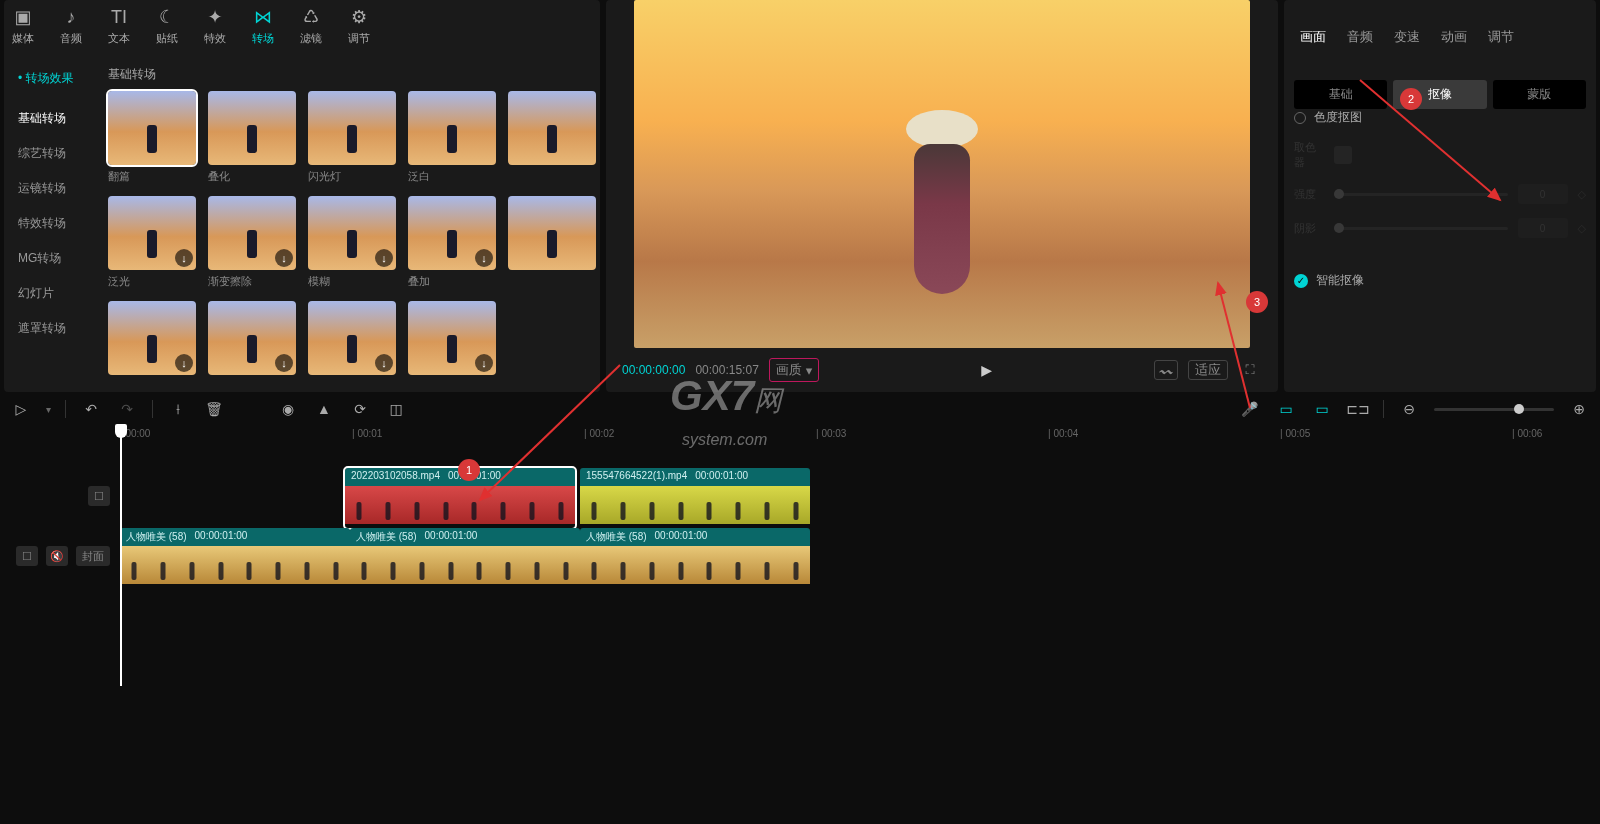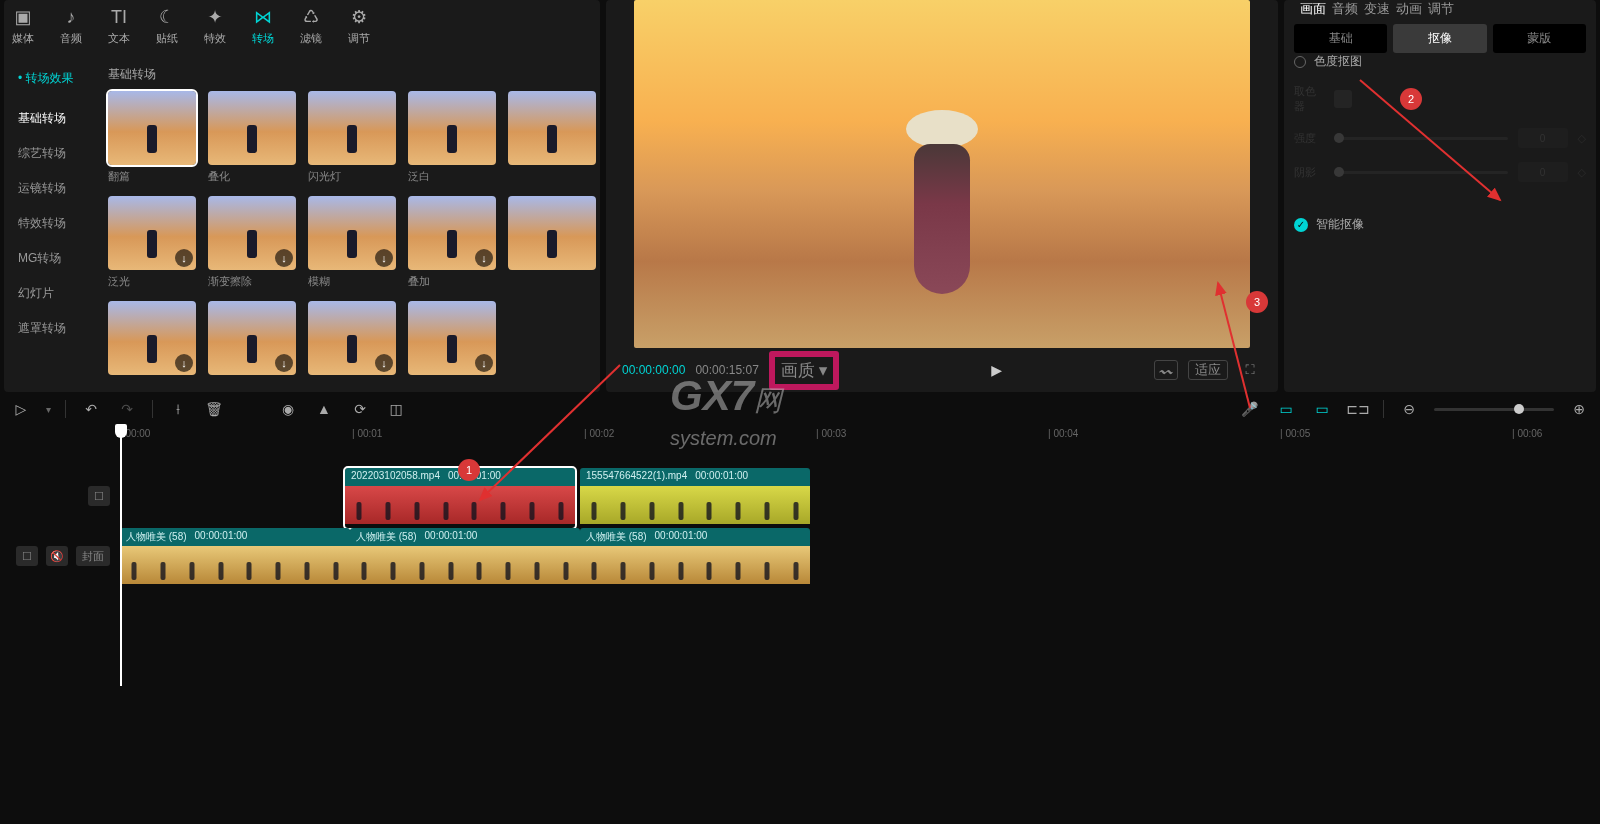--- a/index.html
+++ b/index.html
@@ -32,27 +32,27 @@
 
 .panel-mid { flex: 1; background: #1a1a1a; border-radius: 4px; display: flex; flex-direction: column; }
 .mid-title { padding: 12px 16px; font-size: 13px; color: #ccc; }
 .preview { margin: 0 28px; flex: 1; background: linear-gradient(180deg, #f8d068 0%, #f8b050 35%, #d89858 55%, #b87848 75%, #c8a068 100%); border-radius: 2px; position: relative; display:flex; align-items:flex-end; justify-content:center; }
 .figure { width: 90px; height: 210px; margin-bottom: 28px; position: relative; }
 .hat { width: 72px; height: 38px; background: #e8e0c8; border-radius: 50%; position: absolute; top: 0; left: 9px; }
 .body { width: 56px; height: 150px; background: linear-gradient(180deg, #4a3838 0%, #7a3848 40%, #8a4858 100%); position: absolute; top: 34px; left: 17px; border-radius: 28px 28px 48px 48px; }
 .mid-bar { height: 44px; display: flex; align-items: center; padding: 0 16px; gap: 10px; }
 .tc-cur { color: #00d4d4; font-size: 12px; }
 .tc-dur { color: #888; font-size: 12px; }
-.sel-box { color:#888; font-size:17px; border:6px solid #be185d; padding:2px 6px; border-radius:3px; display:flex; align-items:center; gap:4px; }
+.sel-box { color:#888; font-size:13px; border:1px solid #be185d; padding:2px 6px; border-radius:3px; display:flex; align-items:center; gap:4px; }
 .mid-spacer { flex: 1; }
 .play-btn { width: 28px; height: 28px; display:flex; align-items:center; justify-content:center; color:#ccc; font-size:14px; }
 .mid-icon { width:24px; height:20px; color:#888; display:flex; align-items:center; justify-content:center; font-size:13px; border:1px solid #444; border-radius:3px; }
 
 .panel-right { width: 312px; background: #1a1a1a; border-radius: 4px; padding: 0 10px; }
-.right-tabs { display: flex; gap: 6px; padding: 0 6px; font-size: 13px; }
+.right-tabs { display: flex; gap: 21px; padding: 28px 6px; font-size: 13px; }
 .right-tab { color: #999; cursor: pointer; }
 .right-tab.active { color: #fff; }
 .sub-tabs { display: flex; gap: 6px; margin-top: 6px; }
 .sub-tab { flex:1; text-align:center; padding: 6px 0; background:#000000; color:#888; font-size:12px; border-radius:3px; cursor:pointer; }
 .sub-tab.active { background:#3a3a3a; color:#fff; }
 .opt-row { display:flex; align-items:center; gap:8px; color:#aaa; font-size:12px; }
 .radio-off { width:12px; height:12px; border:1px solid #666; border-radius:50%; }
 .check-on { width:14px; height:14px; border-radius:50%; background:#00d4d4; color:#0a0a0a; display:flex; align-items:center; justify-content:center; font-size:10px; }
 .slider-row { display:flex; align-items:center; gap:10px; margin-top:14px; color:#555; font-size:11px; }
 .slider-lbl { width:30px; }
@@ -442,14 +442,14 @@
 </svg>
 <svg class="arrow" style="left:1340px; top:70px; width:170px; height:140px;">
   <line x1="20" y1="10" x2="160" y2="130" stroke="#e03030" stroke-width="2" marker-end="url(#ah1)"></line>
 </svg>
 <svg class="arrow" style="left:1210px; top:278px; width:60px; height:140px;">
   <line x1="40" y1="130" x2="8" y2="5" stroke="#e03030" stroke-width="2" marker-end="url(#ah1)"></line>
 </svg>
 
 <div class="watermark">
   <span><b>GX7</b><span>网</span></span><br>
-  <span style="font-size:20px;">system.com</span>
+  <span style="font-size:16px;margin-left:12px;">system.com</span>
 </div>
 
 </body></html>

